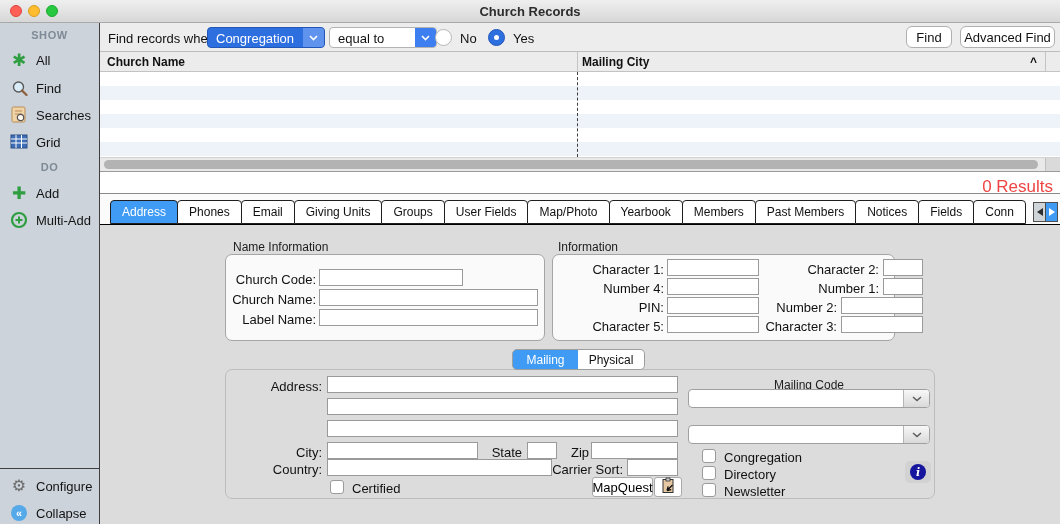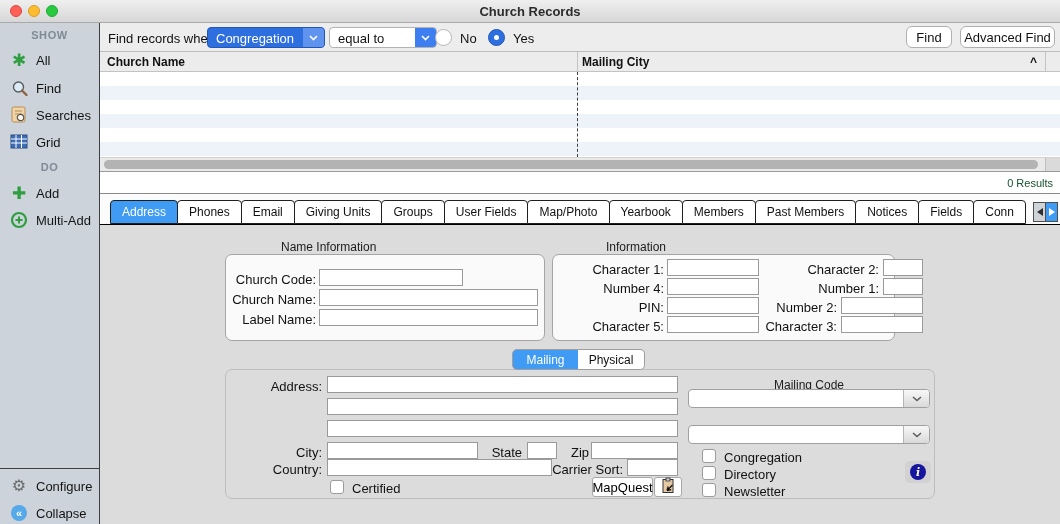--- a/index.html
+++ b/index.html
@@ -77,21 +77,21 @@
   .hscroll { position:absolute; left:0; top:134px; width:960px; height:14px;
     background:#e9e9e9; border-top:1px solid #d2d2d2; }
   .hthumb { position:absolute; left:4px; top:2px; width:934px; height:9px;
     background:#b3b3b3; border-radius:5px; }
   .hcorner { position:absolute; right:0; top:0; width:15px; height:100%;
     background:#dadada; border-left:1px solid #c0c0c0; }
 
   
   .status-row { position:absolute; left:0; top:148px; width:960px; height:23px;
     background:#fff; border-top:1px solid #9b9b9b; border-bottom:1px solid #8a8a8a; }
-  .status-text { position:absolute; right:7px; top:5px; font-size:11px; color:#14532d; }
+  .status-text { position:absolute; right:7px; top:5px; font-size:17px; color:#ef4444; }
 
   
   .tabbar { position:absolute; left:0; top:171px; width:960px; height:31px;
     background:#fbfbfb; border-bottom:1px solid #000; }
   .tabs { position:absolute; left:10px; bottom:0; height:24px; width:922px;
     display:flex; overflow:hidden; }
   .tab { height:24px; border:1px solid #1f1f1f; margin-left:-1px; border-radius:4px 4px 0 0;
     background:#fff; color:#111; font-size:12px; display:flex; align-items:center;
     justify-content:center; padding:0 11px; white-space:nowrap; flex:none; cursor:default; }
   .tab:first-child { margin-left:0; }
@@ -101,21 +101,21 @@
     align-items:center; justify-content:center; cursor:default; }
   .arrow-left  { background:#cfd4d9; }
   .arrow-right { background:#3f9bf4; margin-left:-1px; }
   .tri-l { width:0; height:0; border-top:4px solid transparent; border-bottom:4px solid transparent;
     border-right:6px solid #2e2e2e; }
   .tri-r { width:0; height:0; border-top:4px solid transparent; border-bottom:4px solid transparent;
     border-left:6px solid #fff; }
 
   
   .content { position:absolute; left:0; top:202px; width:960px; height:299px; background:#dcdcdc; }
-  .group-label { position:absolute; font-size:12px; color:#1c1c1c; white-space:nowrap;margin-left:48px; }
+  .group-label { position:absolute; font-size:12px; color:#1c1c1c; white-space:nowrap; }
   .groupbox { position:absolute; background:#fafafa; border:1px solid #a5a5a5; border-radius:7px; }
   .bigbox { position:absolute; left:125px; top:144px; width:710px; height:130px;
     border:1px solid #bdbdbd; border-radius:7px; }
   .flabel { position:absolute; font-size:13px; color:#111; text-align:right; white-space:nowrap; }
   .txt { position:absolute; height:17px; border:1px solid #9a9a9a; background:#fff;
     font-size:12px; font-family:"Liberation Sans",sans-serif; padding:0 3px; }
 
   
   .subtab { position:absolute; top:124px; width:67px; height:21px; border:1px solid #9e9e9e;
     font-size:12px; display:flex; align-items:center; justify-content:center; cursor:default; }

